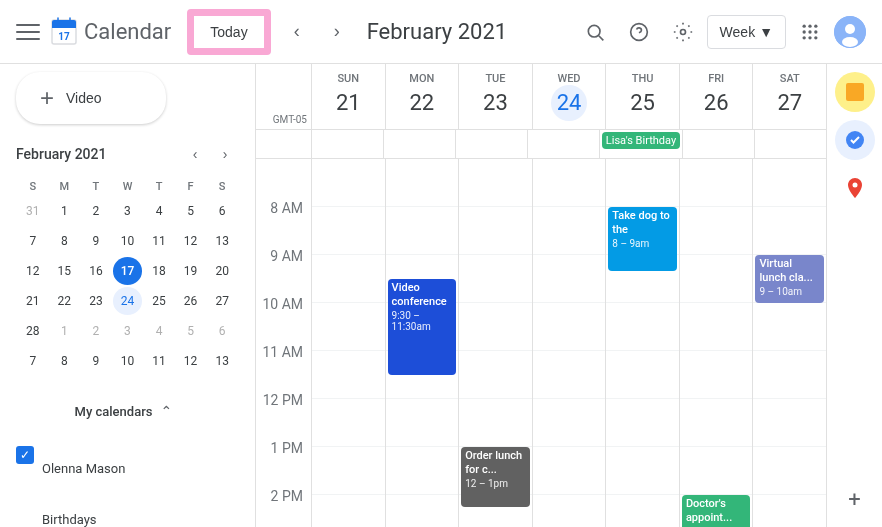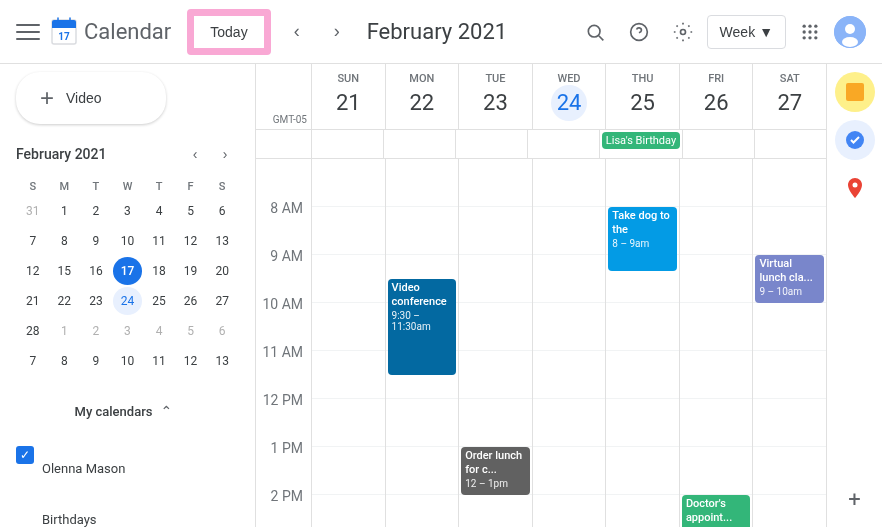--- a/index.html
+++ b/index.html
@@ -358,35 +358,35 @@
           </div>
           <div class="day-col" style="position: relative;">
             <div class="hour-line"></div>
             <div class="hour-line"></div>
             <div class="hour-line"></div>
             <div class="hour-line"></div>
             <div class="hour-line"></div>
             <div class="hour-line"></div>
             <div class="hour-line"></div>
             <div class="hour-line"></div>
-            <div class="event" style="background: #0369a1; color: white; top: 120px; height: 96px;">
+            <div class="event" style="background: #1d4ed8; color: white; top: 120px; height: 96px;">
               <div class="event-title">Video conference</div>
               <div class="event-time">9:30 – 11:30am</div>
             </div>
           </div>
           <div class="day-col" style="position: relative;">
             <div class="hour-line"></div>
             <div class="hour-line"></div>
             <div class="hour-line"></div>
             <div class="hour-line"></div>
             <div class="hour-line"></div>
             <div class="hour-line"></div>
             <div class="hour-line"></div>
             <div class="hour-line"></div>
-            <div class="event" style="background: rgb(97, 97, 97); color: white; top: 288px; height: 48px;">
+            <div class="event" style="background: rgb(97, 97, 97); color: white; top: 288px; height: 60px;">
               <div class="event-title">Order lunch for c...</div>
               <div class="event-time">12 – 1pm</div>
             </div>
           </div>
           <div class="day-col" style="position: relative;">
             <div class="hour-line"></div>
             <div class="hour-line"></div>
             <div class="hour-line"></div>
             <div class="hour-line"></div>
             <div class="hour-line"></div>

